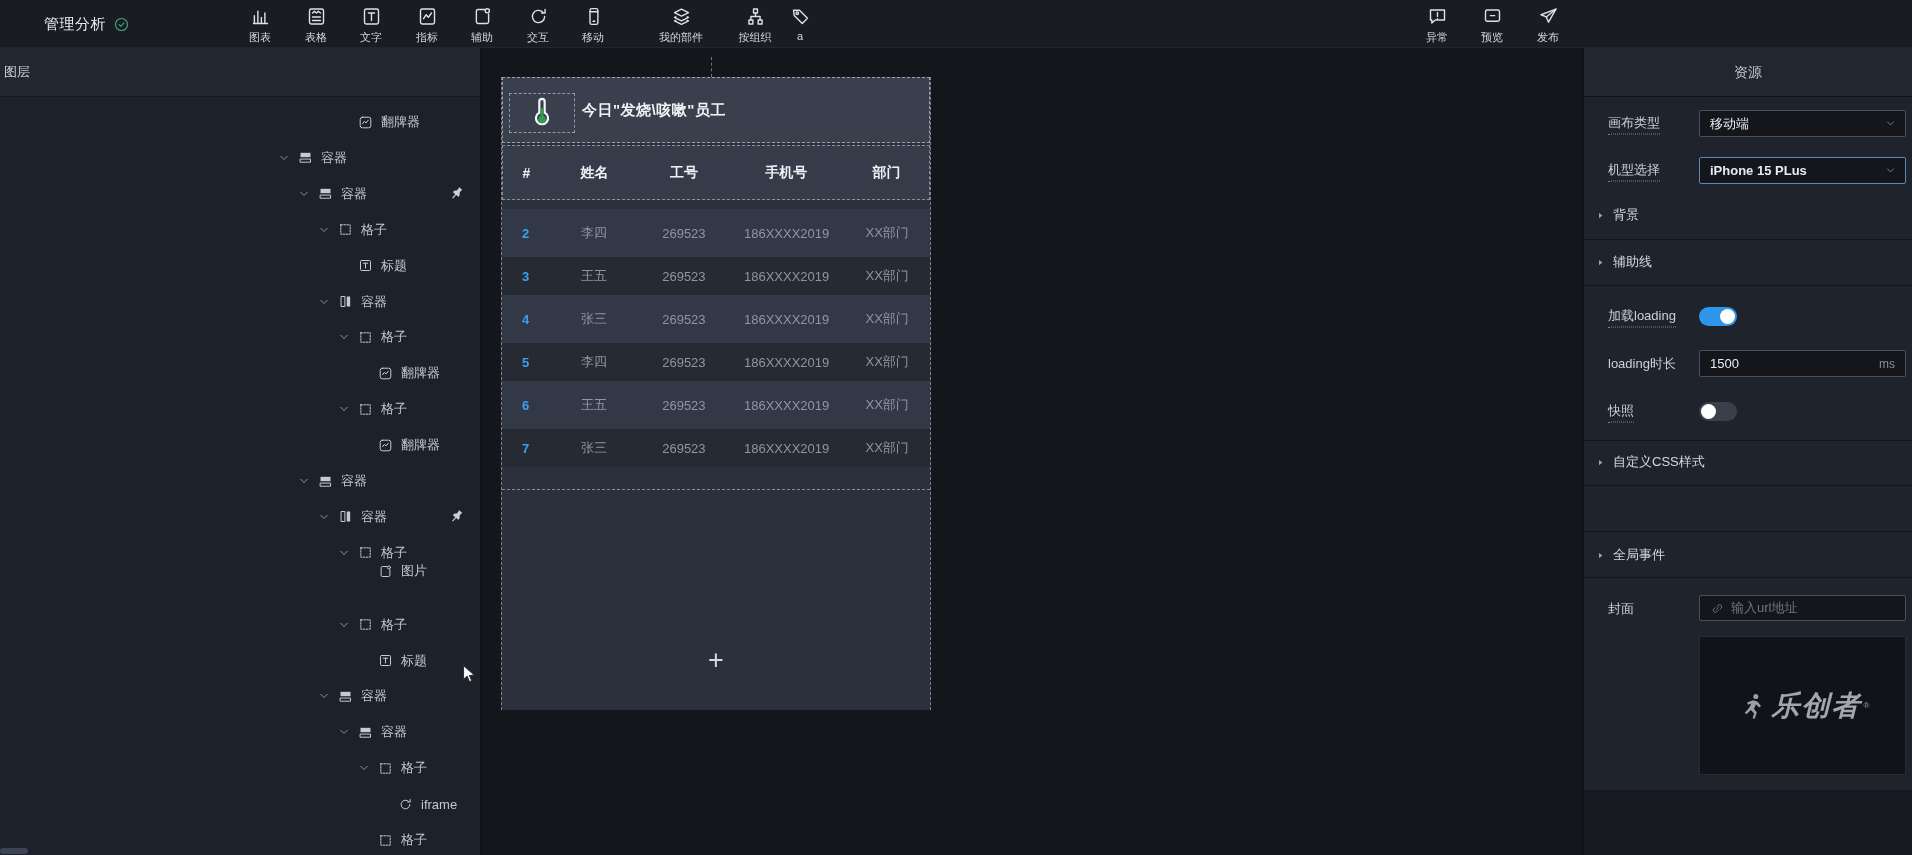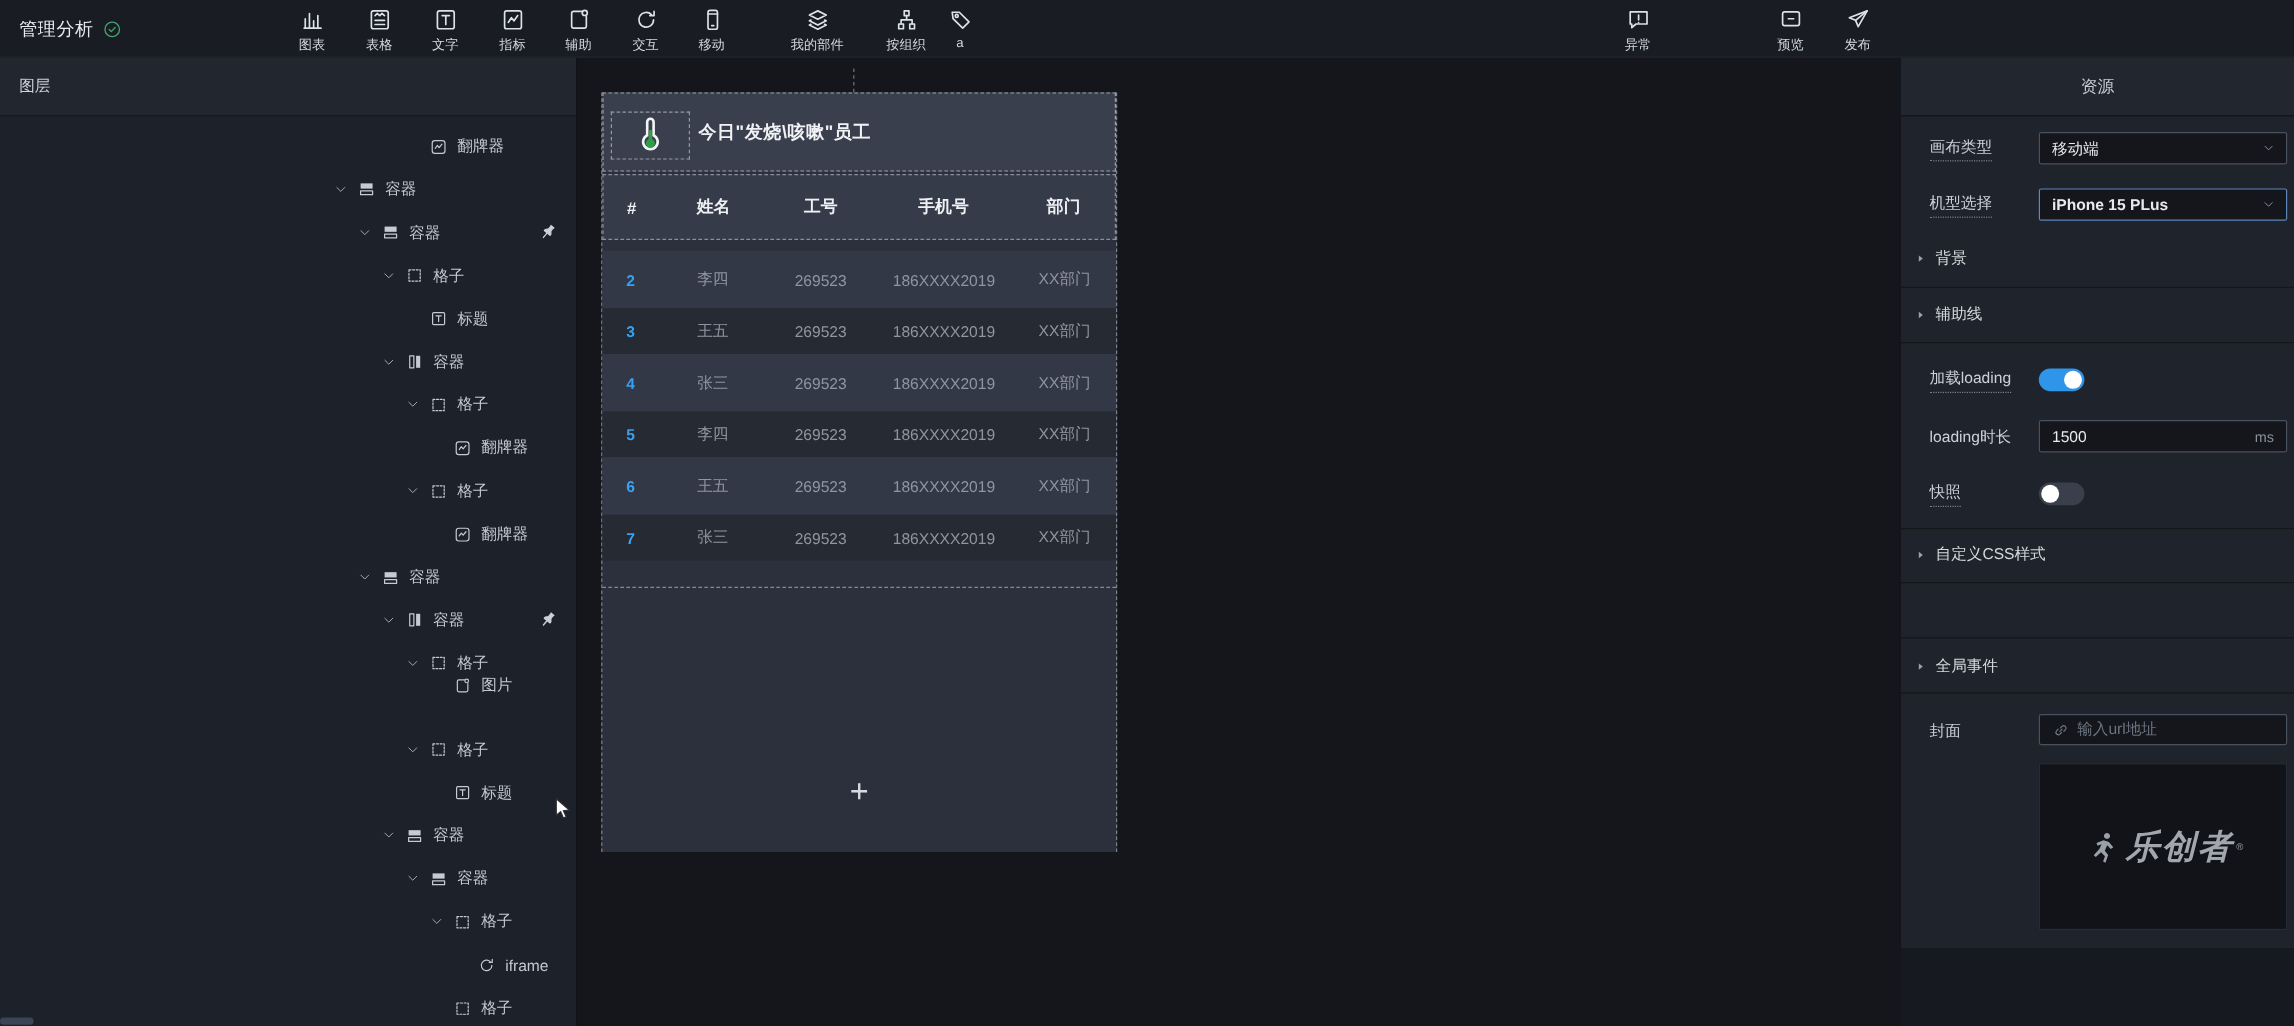--- a/index.html
+++ b/index.html
@@ -5,32 +5,32 @@
   * { margin:0; padding:0; box-sizing:border-box; }
   html,body { width:1912px; height:855px; overflow:hidden; background:#14161b;
     font-family:"Liberation Sans","DejaVu Sans",sans-serif; }
   body { position:relative; color:#d6dae1; }
   svg { display:block; }
 
   
   #topbar { position:absolute; left:0; top:0; width:1912px; height:48px;
     background:#191c22; border-bottom:1px solid #23262d; z-index:10; }
   .app-title { position:absolute; left:16px; top:0; height:48px; display:flex; align-items:center; gap:7px; }
-  .app-title .t { font-size:15px; color:#e9ebef; letter-spacing:.5px; }
+  .app-title .t { font-size:15px; color:#e9ebef; letter-spacing:.5px;margin-left:28px; }
   .app-title .check { width:17px; height:17px; color:#3fa66f; }
   .tool-item { position:absolute; top:3px; width:72px; transform:translateX(-50%);
     display:flex; flex-direction:column; align-items:center; cursor:pointer; color:#dde1e8; }
   .tool-item .ic { width:21px; height:21px; margin-top:3px; }
   .tool-item .lb { font-size:11px; margin-top:3px; color:#d4d8df; white-space:nowrap; }
 
   
   #layersPanel { position:absolute; left:0; top:48px; width:481px; bottom:0;
     background:#1d2129; border-right:1px solid #101216; }
   #layersPanel .panel-head { height:49px; background:#22262e; border-bottom:1px solid #15171c;
-    line-height:48px; padding-left:16px; font-size:13px; color:#ced3da; }
+    line-height:48px; padding-left:4px; font-size:13px; color:#ced3da; }
   #layerTree { position:absolute; left:0; top:49px; right:0; bottom:0; overflow:hidden; }
   .tree-row { position:absolute; height:24px; display:flex; align-items:center;
     color:#c3c8d1; font-size:13px; cursor:pointer; white-space:nowrap; }
   .tree-row .chev { width:20px; height:12px; color:#aab0ba; flex:0 0 20px; }
   .tree-row .chev svg { width:12px; height:12px; }
   .tree-row .sp { flex:0 0 20px; }
   .tree-row .nico { width:15px; height:15px; margin-right:8px; color:#c6cbd3; flex:0 0 15px; }
   .tree-pin { position:absolute; width:17px; height:17px; left:448px; color:#ccd0d8; cursor:pointer; }
   .hscroll { position:absolute; left:0; bottom:1px; width:28px; height:6px;
     background:#3b4454; border-radius:3px; }
@@ -210,21 +210,21 @@
         <span class="ic">
           <svg viewBox="0 0 24 24" fill="none" stroke="currentColor" stroke-width="1.6" stroke-linecap="round" stroke-linejoin="round" width="100%" height="100%">
             <path d="M4 4.8h6.8L20 14l-6 6-9.2-9.2z"></path>
             <circle cx="8.3" cy="8.3" r="1.4"></circle>
           </svg>
         </span>
         <span class="lb">a</span>
       </div>
     </div>
   <div id="toolbarRight">
-      <div class="tool-item" style="left: 1365px; justify-content: center;">
+      <div class="tool-item" style="left: 1437px; justify-content: center;">
         <span class="ic">
           <svg viewBox="0 0 24 24" fill="none" stroke="currentColor" stroke-width="1.6" stroke-linecap="round" stroke-linejoin="round" width="100%" height="100%">
             <path d="M4 4.5h16v11.5H9.5l-4 3.5V16H4z"></path>
             <path d="M12 7.5V12M12 14.6v.2"></path>
           </svg>
         </span>
         <span class="lb">异常</span>
       </div>
       <div class="tool-item" style="left: 1492px;">
         <span class="ic">

